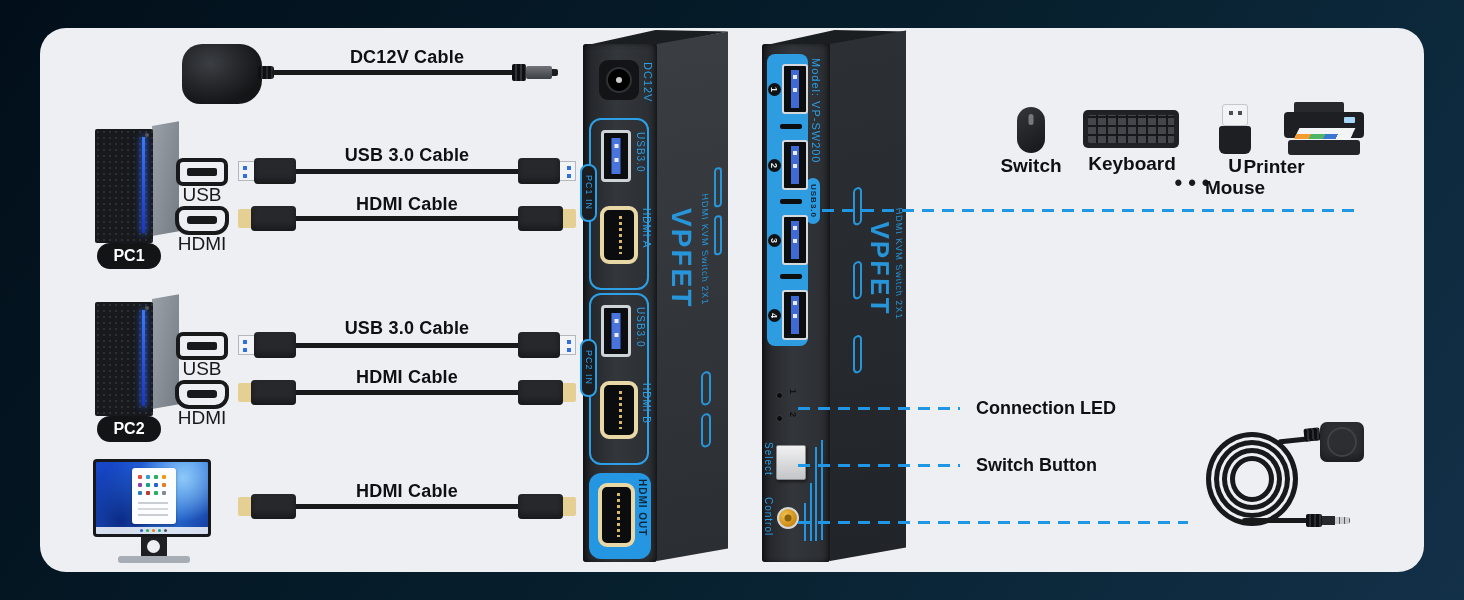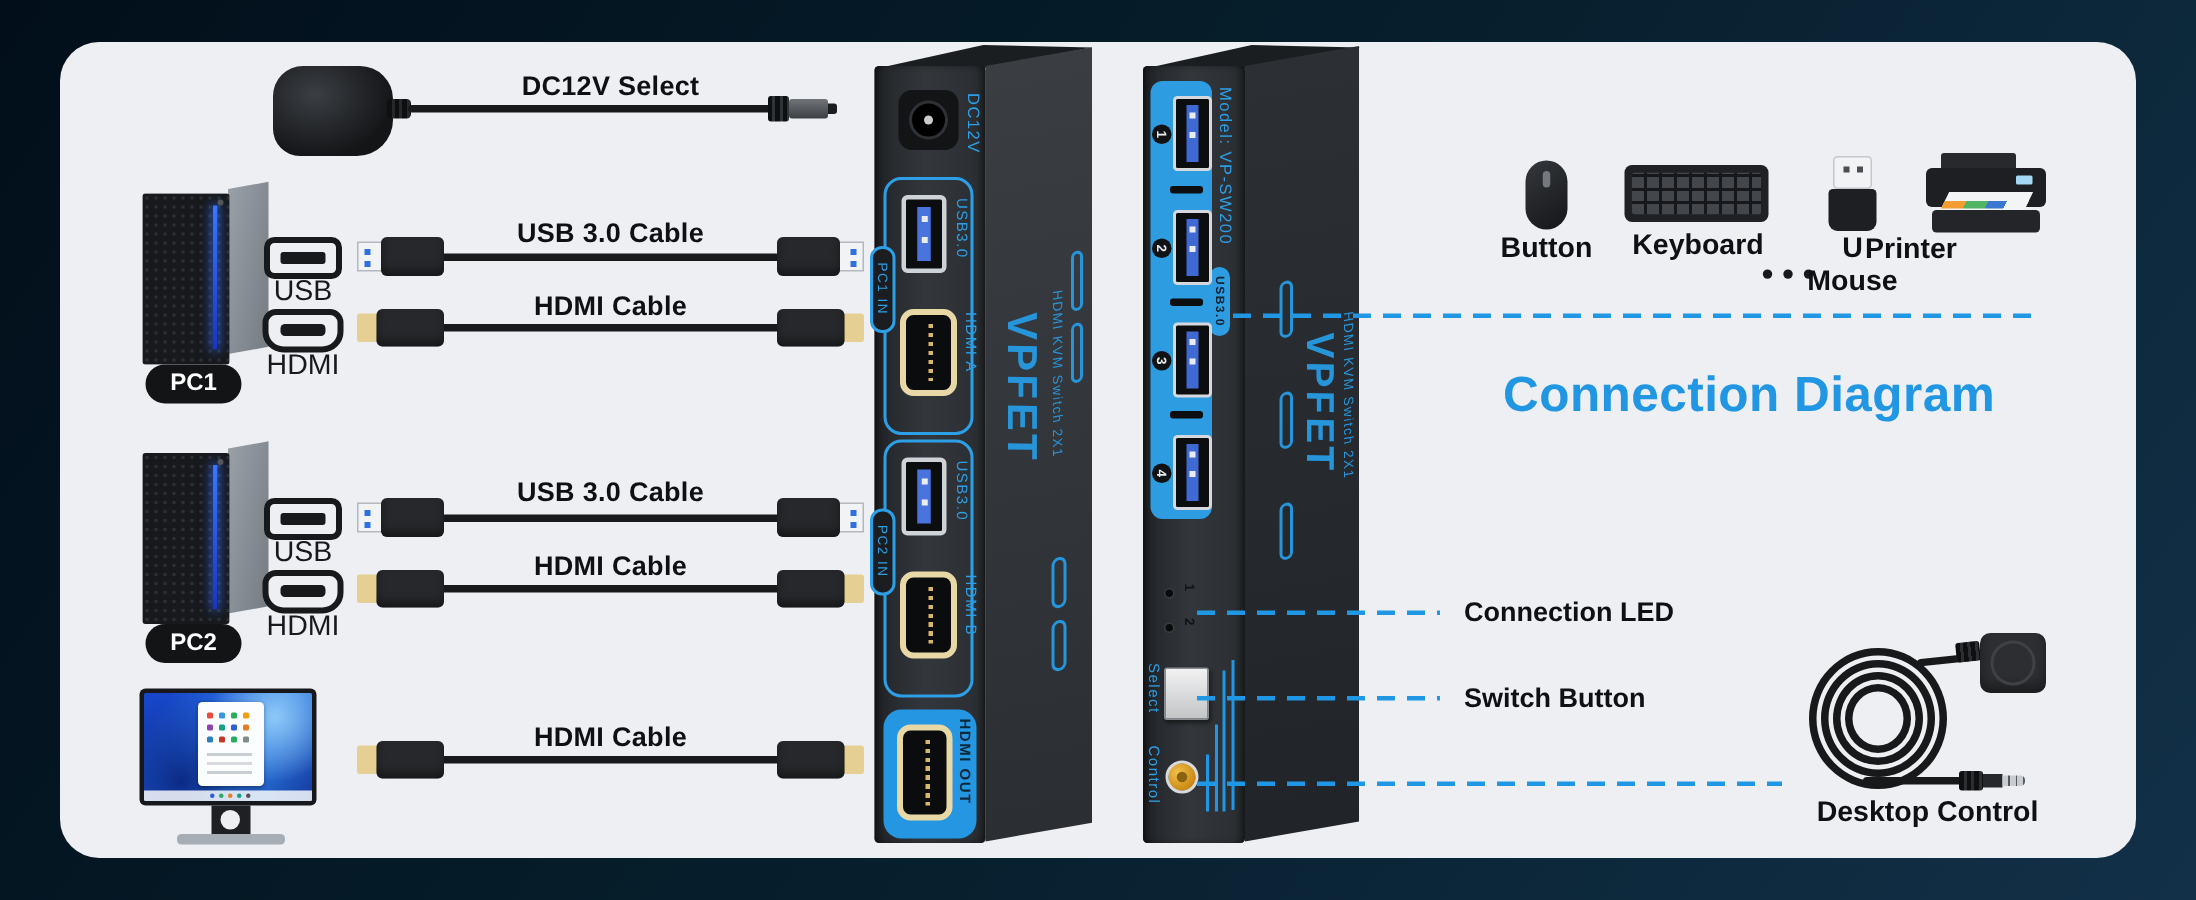--- a/index.html
+++ b/index.html
@@ -118,21 +118,21 @@
 
 <div class="stage">
   <div class="abs card"></div>
 
   <div class="abs ad-body" style="left:182px;top:44px;"></div>
   <div class="abs ad-rib" style="left:258px;top:66px;"></div>
   <div class="abs cable" style="left:272px;top:70px;width:242px;"></div>
   <div class="abs dcp-rib" style="left:512px;top:64px;"></div>
   <div class="abs dcp-barrel" style="left:526px;top:66px;"></div>
   <div class="abs dcp-tip" style="left:552px;top:69px;"></div>
-  <div class="abs lbl" style="left:332px;top:47px;width:150px;">DC12V Select</div>
+  <div class="abs lbl" style="left:332px;top:47px;width:150px;">DC12V Cable</div>
 
   <div class="abs" style="left:95px;top:122px;width:85px;height:121px;">
     <div class="abs t-side" style="left:57px;top:4px;"></div>
     <div class="abs t-front" style="left:0;top:7px;"></div>
     <div class="abs t-led" style="left:47px;top:15px;"></div>
     <div class="abs t-btn" style="left:50px;top:11px;"></div>
   </div>
   <div class="abs badge-pc" style="left:97px;top:243px;">PC1</div>
 
   <div class="abs usb-icon" style="left:176px;top:158px;"></div>
@@ -303,49 +303,47 @@
   <div class="abs vline" style="left:810px;top:483px;height:58px;"></div>
   <div class="abs vline" style="left:815px;top:447px;height:94px;"></div>
   <div class="abs vline" style="left:821px;top:440px;height:100px;"></div>
 
   <div class="abs dash" style="left:822px;top:209px;width:536px;"></div>
   <div class="abs dash" style="left:798px;top:407px;width:162px;"></div>
   <div class="abs dash" style="left:798px;top:464px;width:162px;"></div>
   <div class="abs dash" style="left:798px;top:521px;width:390px;"></div>
 
   <div class="abs mouse" style="left:1017px;top:107px;"></div>
-  <div class="abs plbl" style="left:997px;top:155px;width:68px;">Button</div>
+  <div class="abs plbl" style="left:997px;top:155px;width:68px;">Switch</div>
   <div class="abs kb" style="left:1083px;top:110px;">
       <div class="kb-keys"></div>
     </div>
   <div class="abs plbl" style="left:1086px;top:153px;width:92px;">Keyboard</div>
   <div class="abs dots" style="left:1145px;top:170px;width:100px;">•••</div>
   <div class="abs ud-cap" style="left:1222px;top:104px;"></div>
   <div class="abs ud-body" style="left:1219px;top:126px;"></div>
   <div class="abs plbl" style="left:1201px;top:155px;width:68px;">U Mouse</div>
   <div class="abs" style="left:1284px;top:102px;width:82px;height:56px;">
     <div class="abs pr-top" style="left:10px;top:0;"></div>
     <div class="abs pr-mid" style="left:0;top:10px;"></div>
     <div class="abs pr-screen" style="left:60px;top:15px;"></div>
     <div class="abs pr-paper" style="left:12px;top:26px;"></div>
     <div class="abs pr-base" style="left:4px;top:38px;"></div>
   </div>
   <div class="abs plbl" style="left:1239px;top:156px;width:70px;">Printer</div>
 
-  <div class="abs title" style="left:1002px;top:244px;">Connection Diagram</div>
   <div class="abs callout" style="left:976px;top:398px;">Connection LED</div>
   <div class="abs callout" style="left:976px;top:455px;">Switch Button</div>
 
   <div class="abs" style="left:1206px;top:432px;width:92px;height:94px;">
     <div class="ring" style="inset:0;"></div>
     <div class="ring" style="inset:8px;"></div>
     <div class="ring" style="inset:16px;"></div>
     <div class="ring" style="inset:24px;"></div>
   </div>
   <div class="abs cable" style="left:1278px;top:437px;width:48px;transform:rotate(-6deg);"></div>
   <div class="abs dc-jack-rib" style="left:1304px;top:428px;transform:rotate(-6deg);"></div>
   <div class="abs dc-pad" style="left:1320px;top:422px;"></div>
   <div class="abs cable" style="left:1242px;top:518px;width:66px;"></div>
   <div class="abs dc-jack-rib" style="left:1306px;top:514px;"></div>
   <div class="abs dc-jack-sleeve" style="left:1322px;top:516px;"></div>
   <div class="abs dc-jack-tip" style="left:1335px;top:517px;"></div>
-  <div class="abs plbl" style="left:1205px;top:531px;width:160px;">Desktop Control</div>
 </div>
 
 </body></html>

